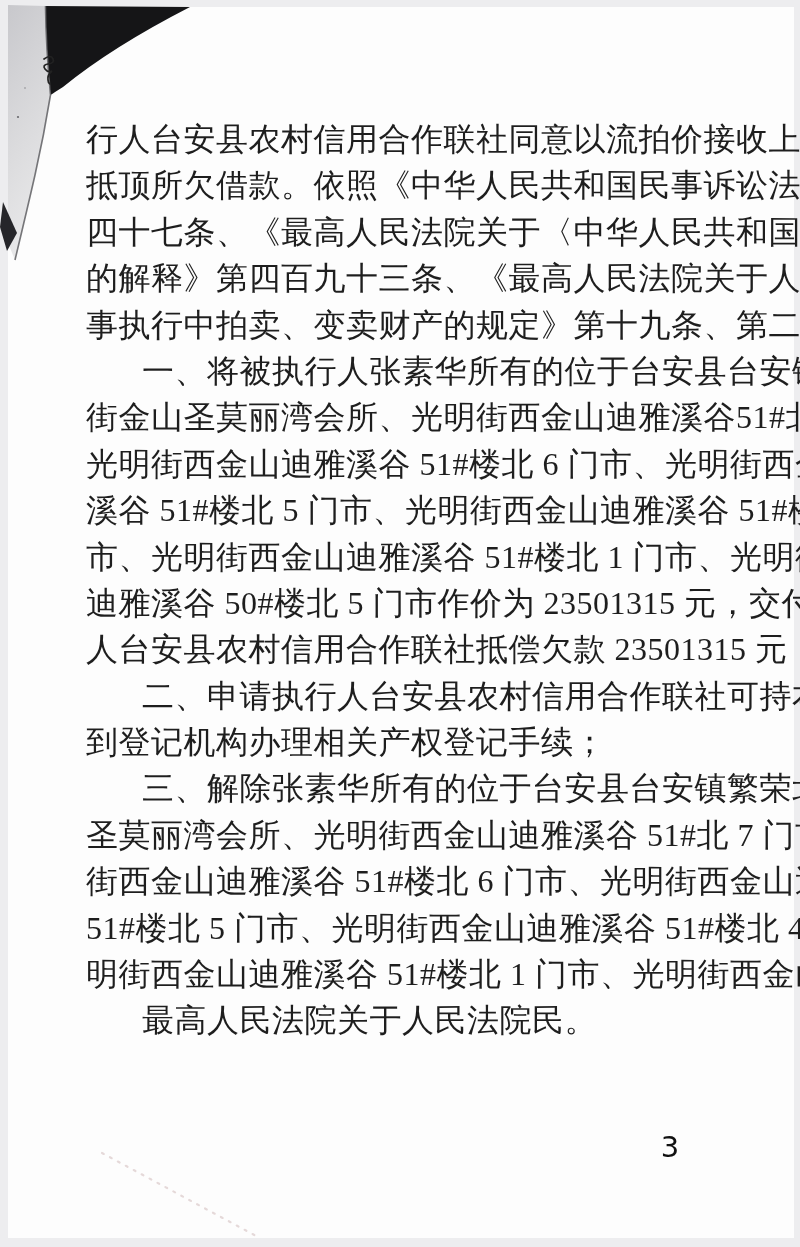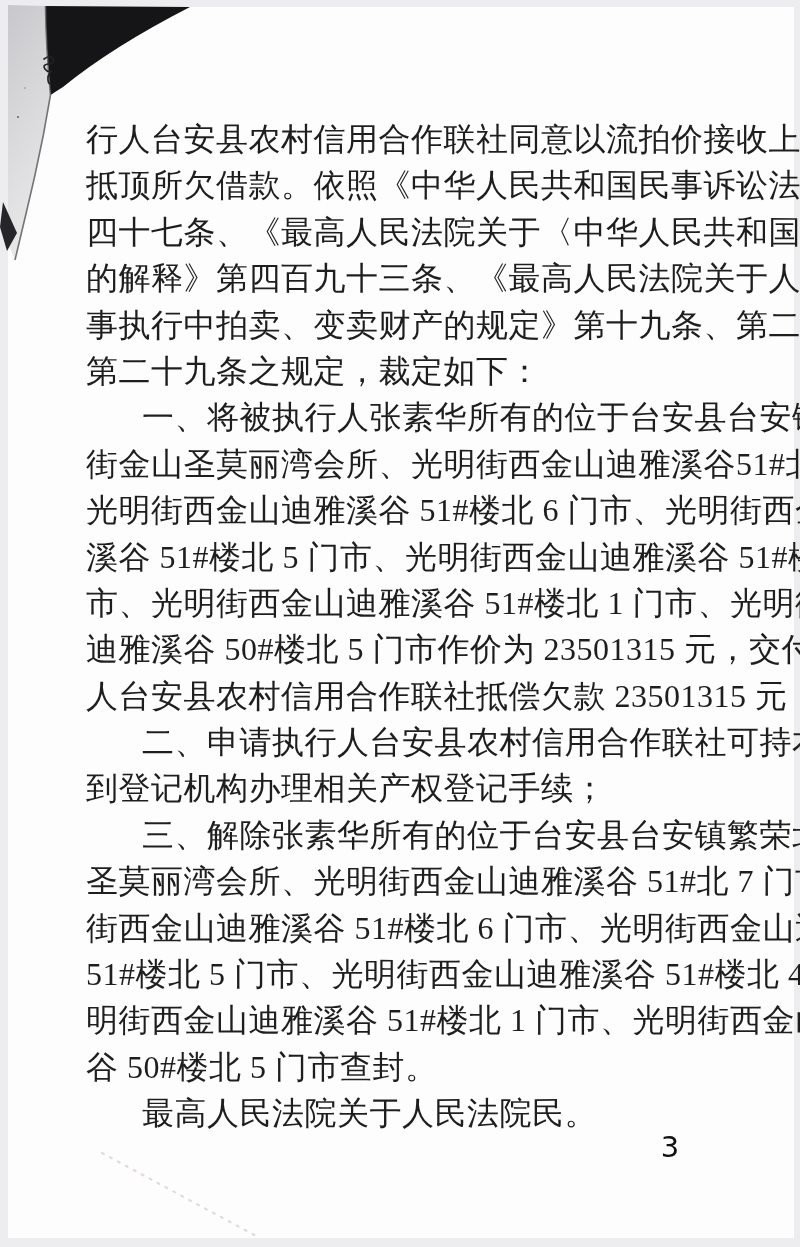--- a/index.html
+++ b/index.html
@@ -78,41 +78,39 @@
   <line x1="12" y1="8" x2="168" y2="92" stroke="#d2bcbc" stroke-width="2.2" stroke-dasharray="2 7" stroke-linecap="round" opacity="0.55"></line>
 </svg>
 
 <div class="doc-text">
     <div class="para">
       <div class="line">行人台安县农村信用合作联社同意以流拍价接收上述财产</div>
       <div class="line">抵顶所欠借款。依照《中华人民共和国民事诉讼法》第二百</div>
       <div class="line">四十七条、《最高人民法院关于〈中华人民共和国民事诉讼法〉</div>
       <div class="line">的解释》第四百九十三条、《最高人民法院关于人民法院民</div>
       <div class="line">事执行中拍卖、变卖财产的规定》第十九条、第二十三条、</div>
-      <div class="line">第二十九条之规定，裁定如下：</div>
     </div>
     <div class="para indent">
       <div class="line">一、将被执行人张素华所有的位于台安县台安镇繁荣北</div>
       <div class="line">街金山圣莫丽湾会所、光明街西金山迪雅溪谷51#北7门市、</div>
       <div class="line">光明街西金山迪雅溪谷 51#楼北 6 门市、光明街西金山迪雅</div>
       <div class="line">溪谷 51#楼北 5 门市、光明街西金山迪雅溪谷 51#楼北 4 门</div>
       <div class="line">市、光明街西金山迪雅溪谷 51#楼北 1 门市、光明街西金山</div>
       <div class="line">迪雅溪谷 50#楼北 5 门市作价为 23501315 元，交付申请执行</div>
       <div class="line">人台安县农村信用合作联社抵偿欠款 23501315 元；</div>
     </div>
     <div class="para indent">
       <div class="line">二、申请执行人台安县农村信用合作联社可持本裁定书</div>
       <div class="line">到登记机构办理相关产权登记手续；</div>
     </div>
     <div class="para indent">
       <div class="line">三、解除张素华所有的位于台安县台安镇繁荣北街金山</div>
       <div class="line">圣莫丽湾会所、光明街西金山迪雅溪谷 51#北 7 门市、光明</div>
       <div class="line">街西金山迪雅溪谷 51#楼北 6 门市、光明街西金山迪雅溪谷</div>
       <div class="line">51#楼北 5 门市、光明街西金山迪雅溪谷 51#楼北 4 门市、光</div>
       <div class="line">明街西金山迪雅溪谷 51#楼北 1 门市、光明街西金山迪雅溪</div>
-      <div class="line">谷 50#楼北 5 门市查封。</div>
     </div>
     <div class="para indent">
       <div class="line">最高人民法院关于人民法院民。</div>
     </div>
   </div>
 
 <div class="page-number">3</div>
 
 </body></html>

